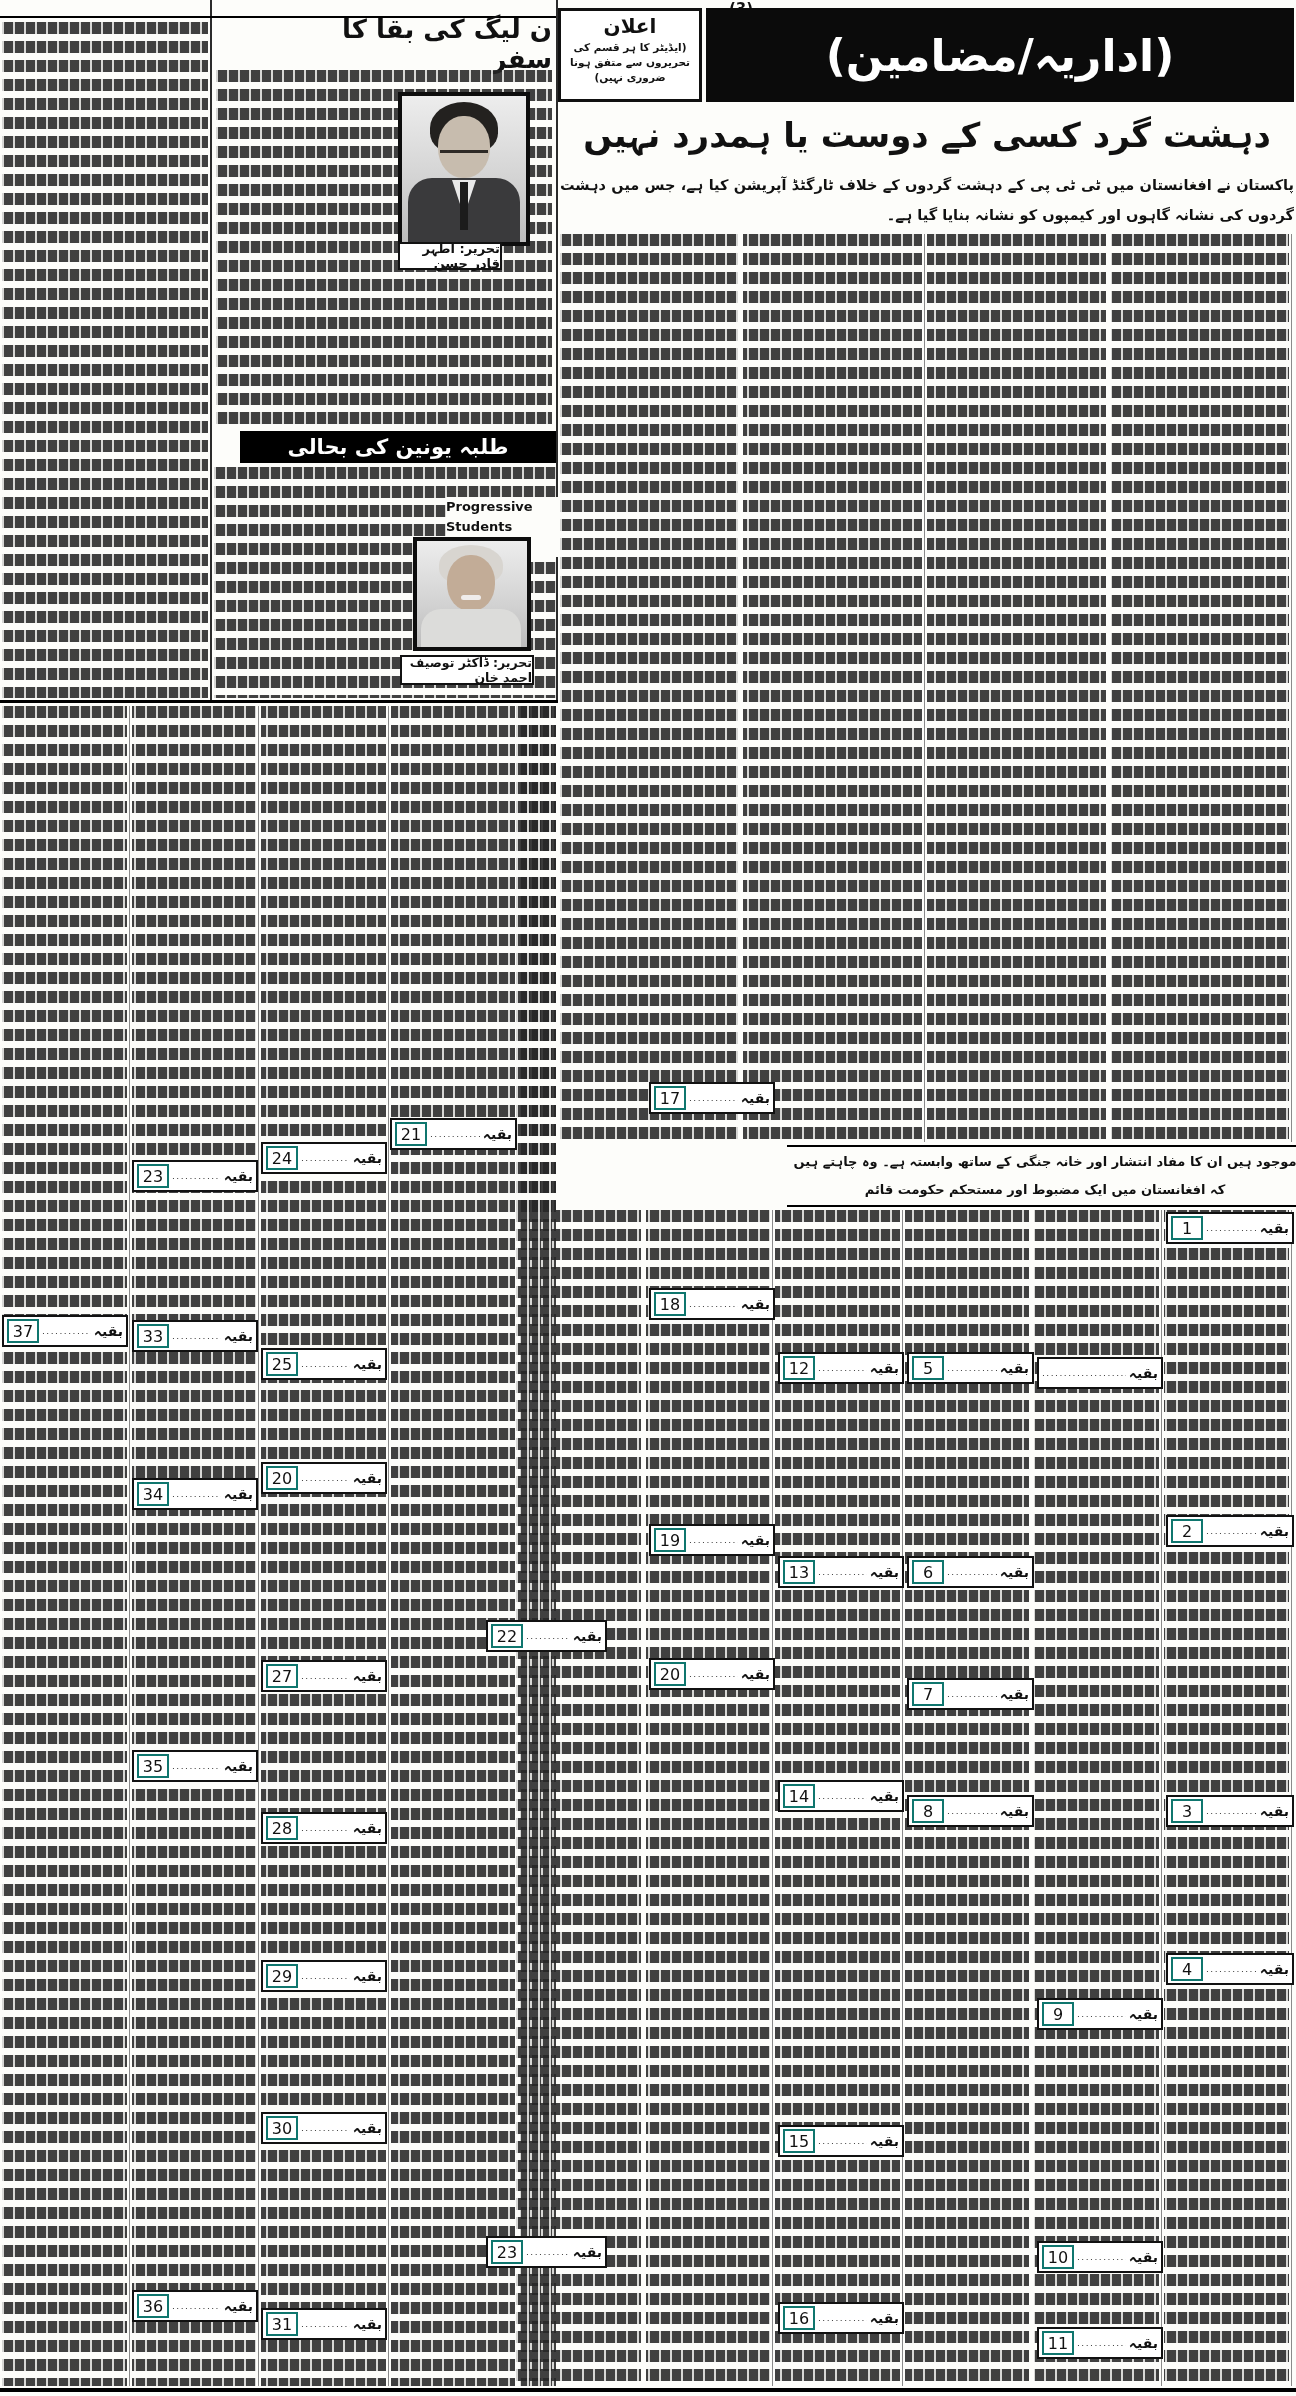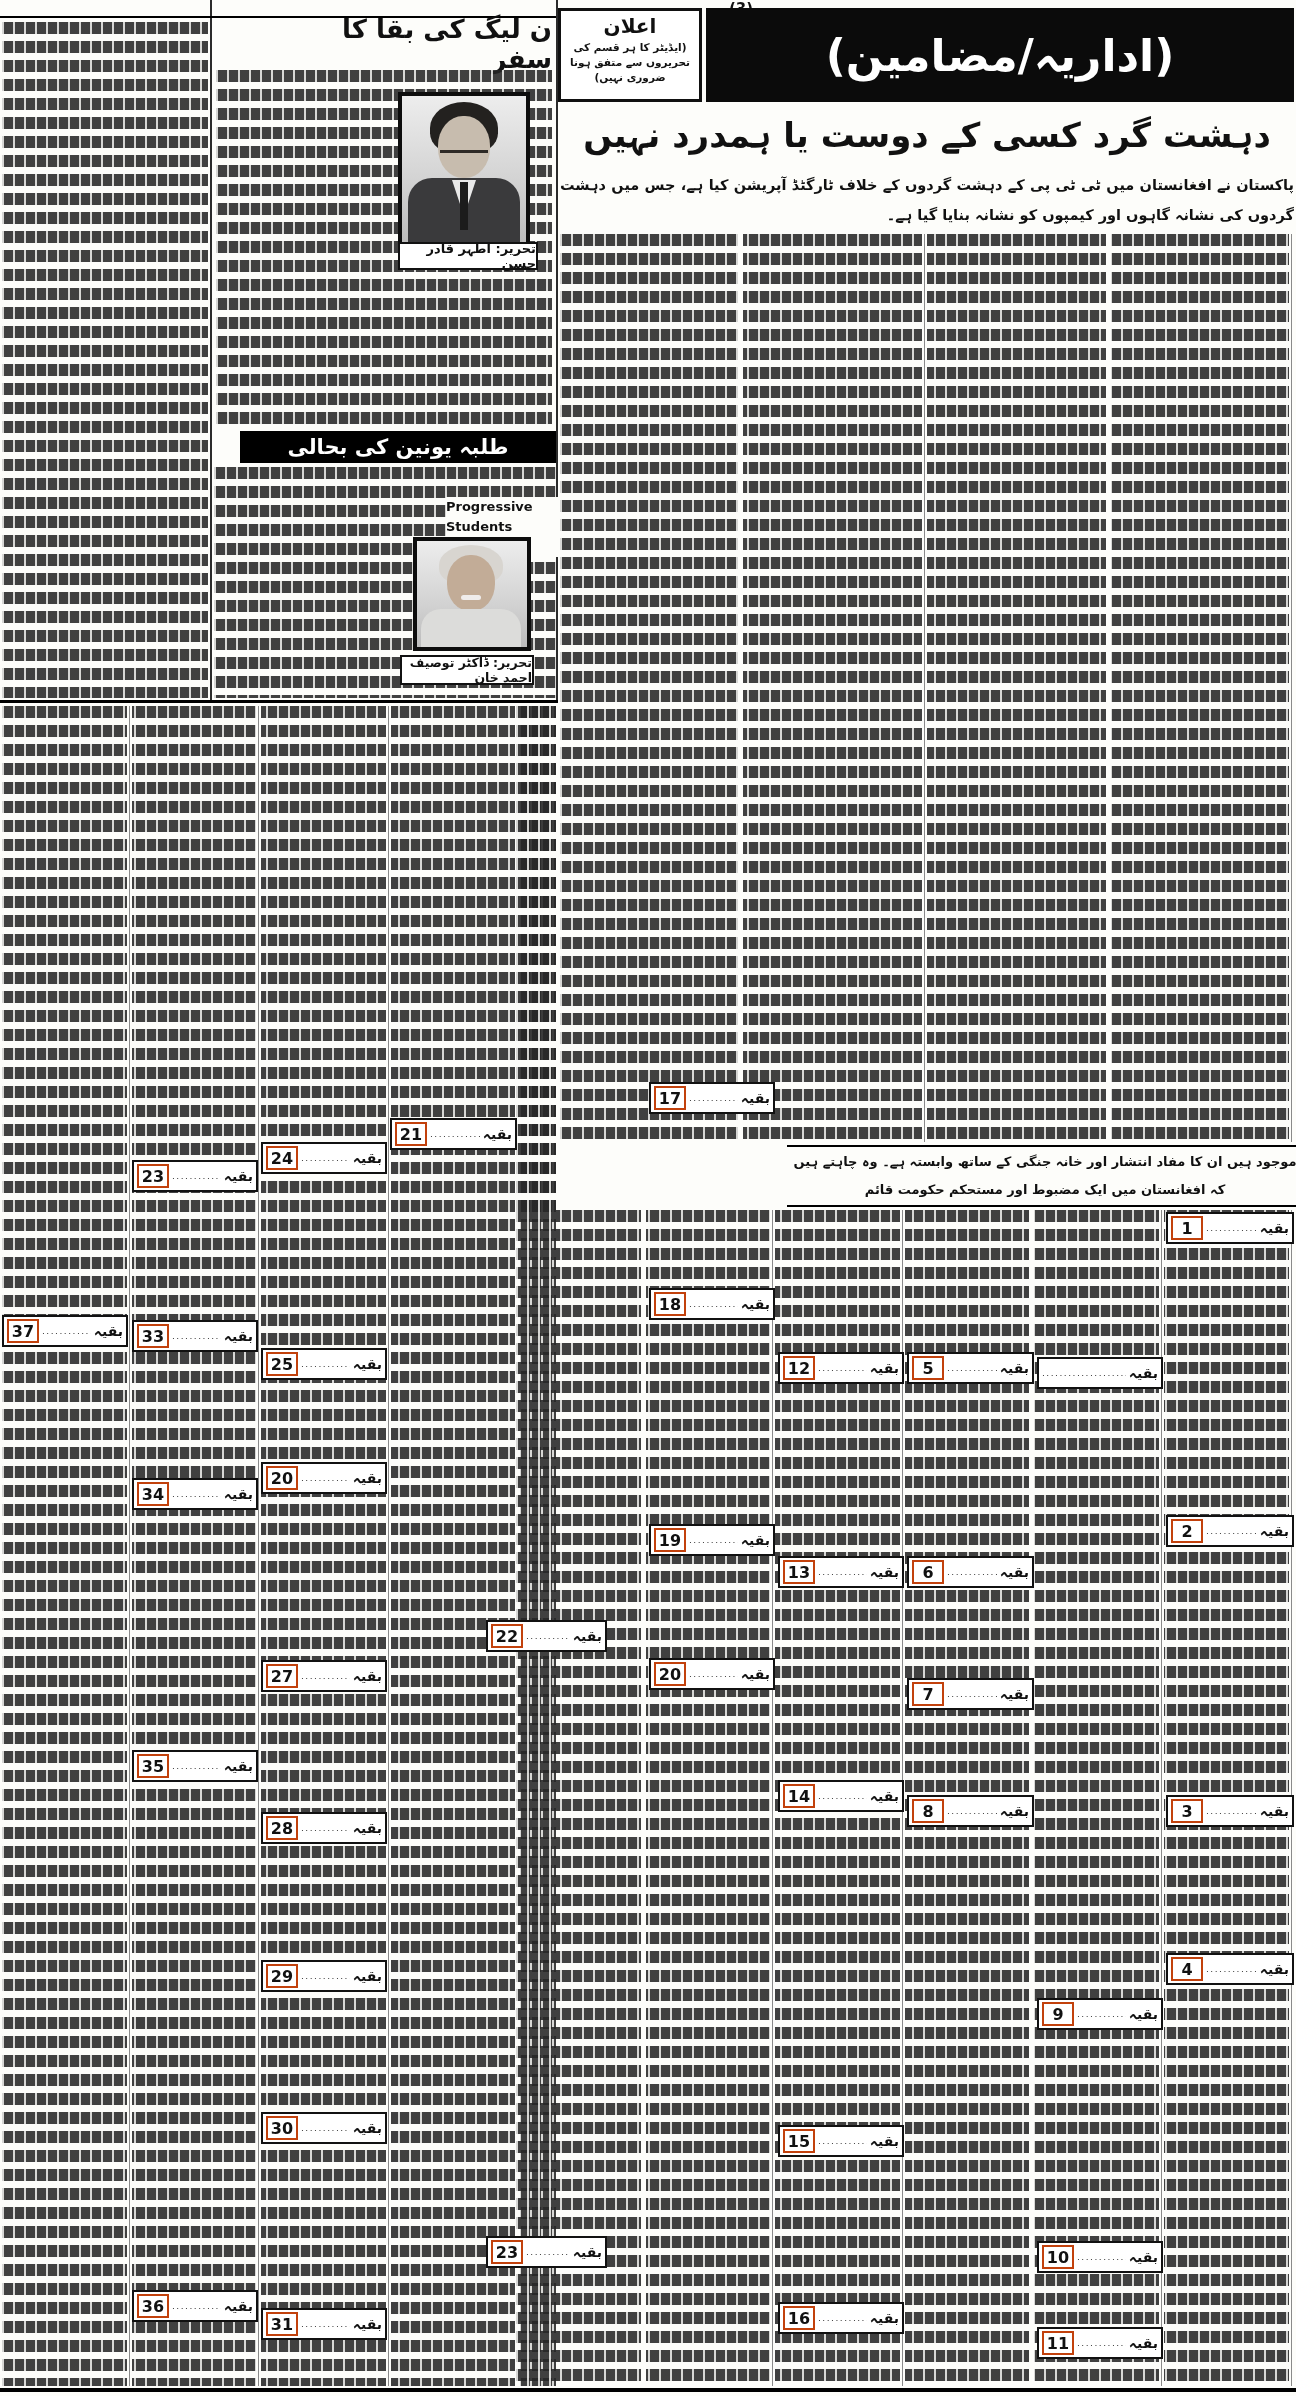--- a/index.html
+++ b/index.html
@@ -49,22 +49,22 @@
           font-weight:bold;direction:rtl;box-sizing:border-box;}
   .engnote{left:446px;top:497px;width:112px;background:#fdfdfa;font-size:13px;font-weight:bold;
            line-height:20px;text-align:left;direction:ltr;}
   .vrule{background:#2b2b2b;}
   .hline{background:#000;}
   
   .cbar{position:absolute;height:32px;background:#fff;border:2px solid #111;box-sizing:border-box;
         display:flex;flex-direction:row-reverse;align-items:center;padding:0 3px;gap:3px;}
   .cb-label{font-size:14px;font-weight:bold;direction:rtl;white-space:nowrap;}
   .cb-dots{flex:1;overflow:hidden;font-size:9px;letter-spacing:1.5px;color:#333;white-space:nowrap;}
-  .cb-num{border:2px solid #c2410c;min-width:32px;height:24px;display:flex;align-items:center;justify-content:center;
-          font-size:16px;font-weight:bold;background:#fff;box-sizing:border-box;}
+  .cb-num{border:2px solid #0f766e;min-width:32px;height:24px;display:flex;align-items:center;justify-content:center;
+          font-size:16px;font-weight:normal;background:#fff;box-sizing:border-box;}
   
   .p-hair{position:absolute;border-radius:50% 50% 40% 40%;}
   .p-face{position:absolute;border-radius:48%;}
   .p-body{position:absolute;}
 </style>
 </head>
 <body>
 
 <div id="canvas">
 
@@ -97,21 +97,21 @@
   <div class="abs a1head">ن لیگ کی بقا کا سفر</div>
   <div class="abs newsprint-plain" style="left:216px;top:70px;width:336px;height:356px;"></div>
   <div class="abs photo" style="left:398px;top:92px;width:124px;height:146px;">
     <div class="p-hair" style="left:28px;top:6px;width:68px;height:52px;background:#23211f;"></div>
     <div class="p-face" style="left:36px;top:20px;width:52px;height:62px;background:#c7bcae;"></div>
     <div class="abs" style="left:38px;top:42px;width:48px;height:12px;border-bottom:3px solid #2e2a26;"></div>
     <div class="p-body" style="left:6px;top:82px;width:112px;height:64px;background:#3a3a3c;border-radius:24px 24px 0 0;"></div>
     <div class="p-body" style="left:50px;top:84px;width:24px;height:36px;background:#e9e9e9;clip-path:polygon(0 0,100% 0,50% 100%);"></div>
     <div class="p-body" style="left:58px;top:86px;width:8px;height:48px;background:#1c1c1c;"></div>
   </div>
-  <div class="abs byline" style="left:398px;top:242px;width:140px;height:28px;font-size:13px;">
+  <div class="abs byline" style="left:398px;top:242px;width:104px;height:28px;font-size:13px;">
     <span>تحریر: اطہر قادر حسن</span>
   </div>
 
   <div class="abs a3bar">
     <span>طلبہ یونین کی بحالی</span>
   </div>
   <div class="abs newsprint-plain" style="left:214px;top:467px;width:342px;height:231px;"></div>
   <div class="abs engnote">Progressive Students Collective</div>
   <div class="abs photo" style="left:413px;top:537px;width:110px;height:106px;">
     <div class="p-hair" style="left:22px;top:4px;width:64px;height:40px;background:#d8d5d0;"></div>

